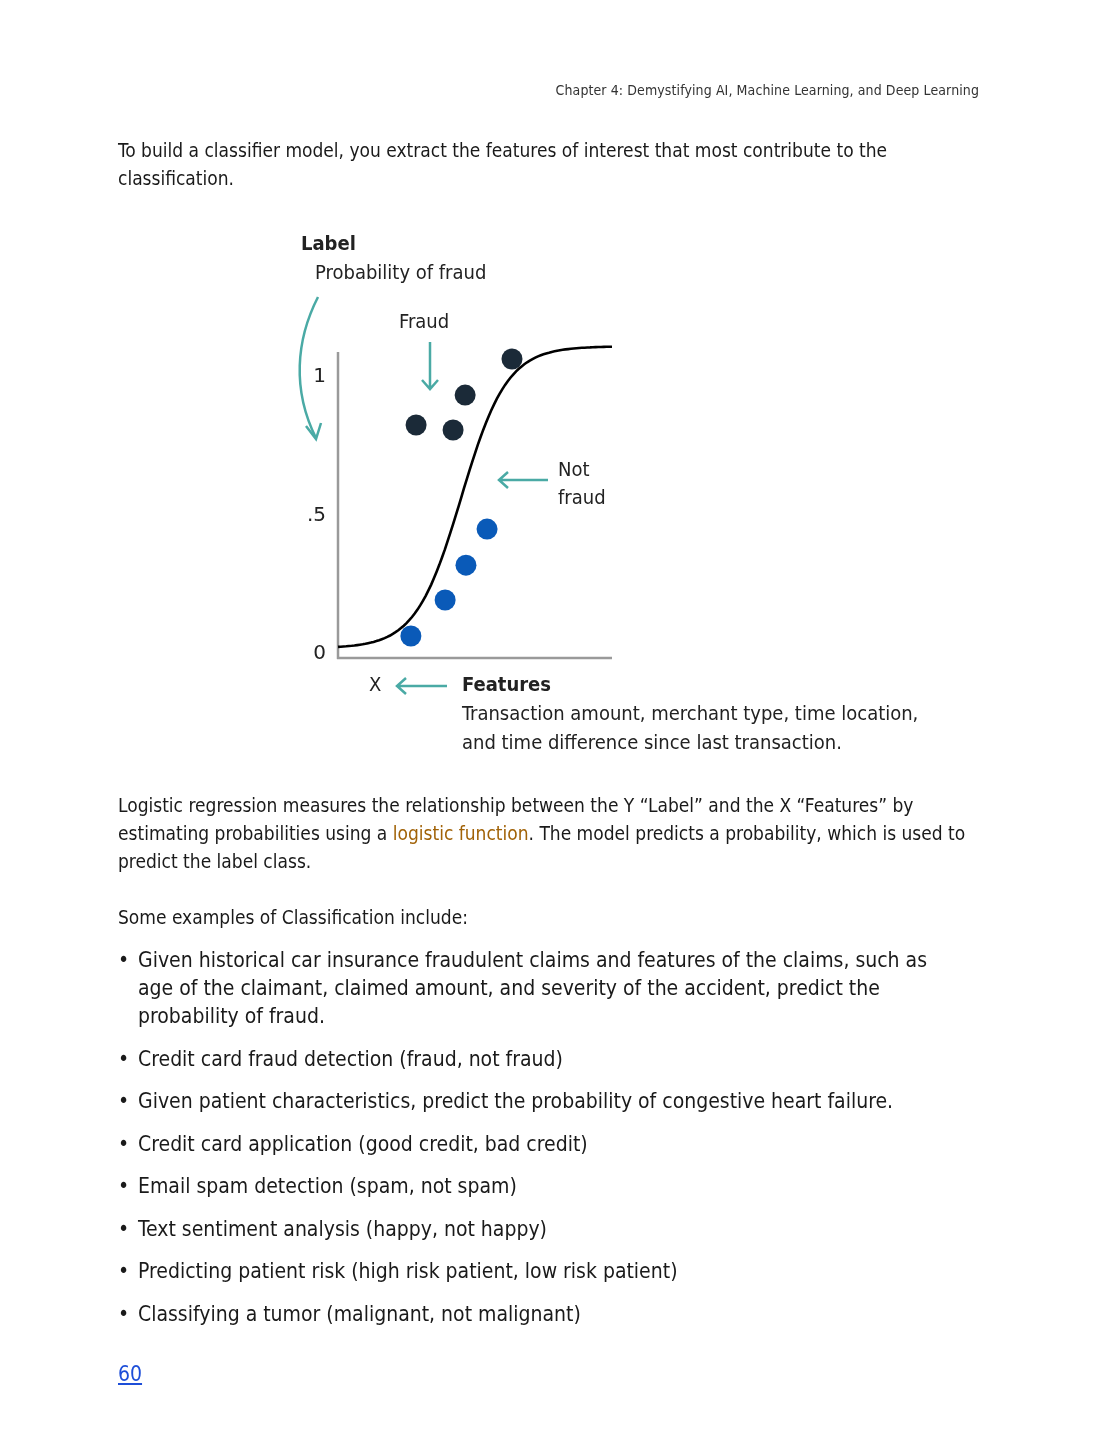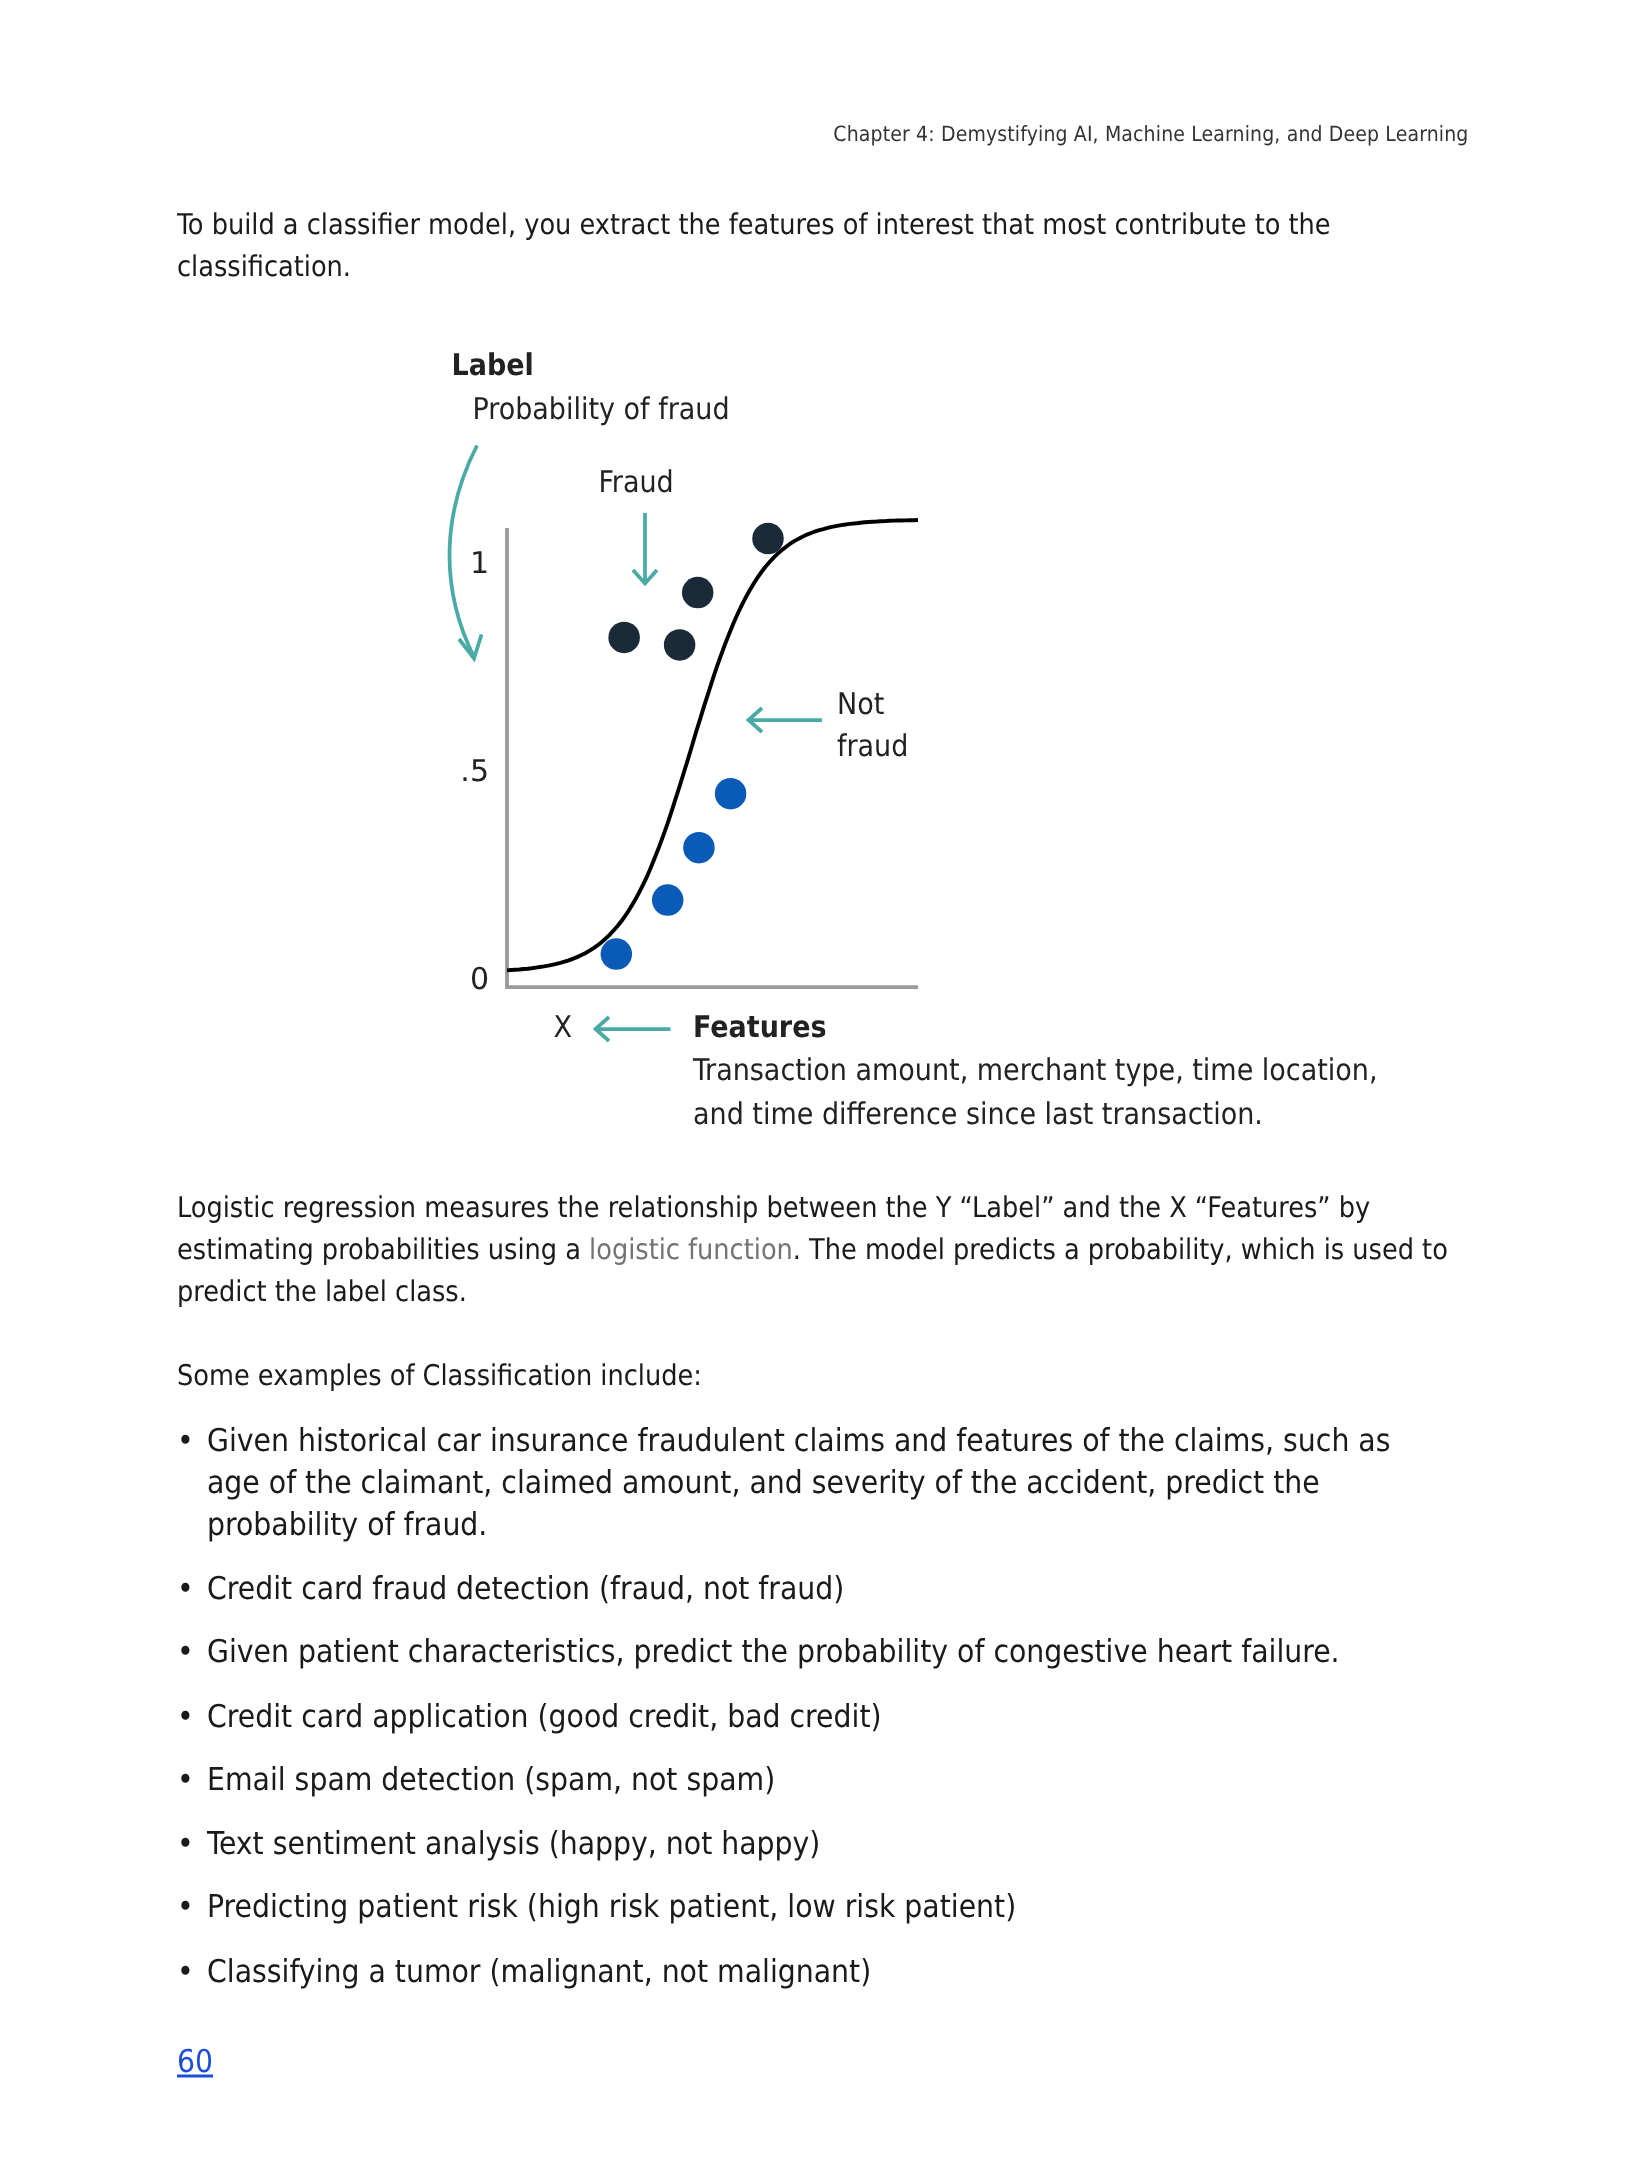--- a/index.html
+++ b/index.html
@@ -14,21 +14,21 @@
     font-stretch: condensed; letter-spacing: 0.1px; margin-top: 27px;
   }
   .para {
     position: absolute; left: 118px; width: 870px;
     font-size: 19px; line-height: 28px; color: #1a1a1a;
     font-stretch: condensed;
   }
   .p1 { top: 136px; }
   .p2 { top: 791px; }
   .p3 { top: 903px; }
-  .link { color: #737373; text-decoration: none; }
+  .link { color: #a16207; text-decoration: none; }
   .bullets {
     position: absolute; left: 118px; top: 946px; width: 830px;
     margin: 0; padding: 0; list-style: none;
     font-size: 21px; line-height: 28px; font-stretch: condensed;
   }
   .bullets li { position: relative; padding-left: 20px; margin-bottom: 14.5px; }
   .bullets li::before {
     content: "\2022"; position: absolute; left: 0; top: 0;
   }
   .page-num {

